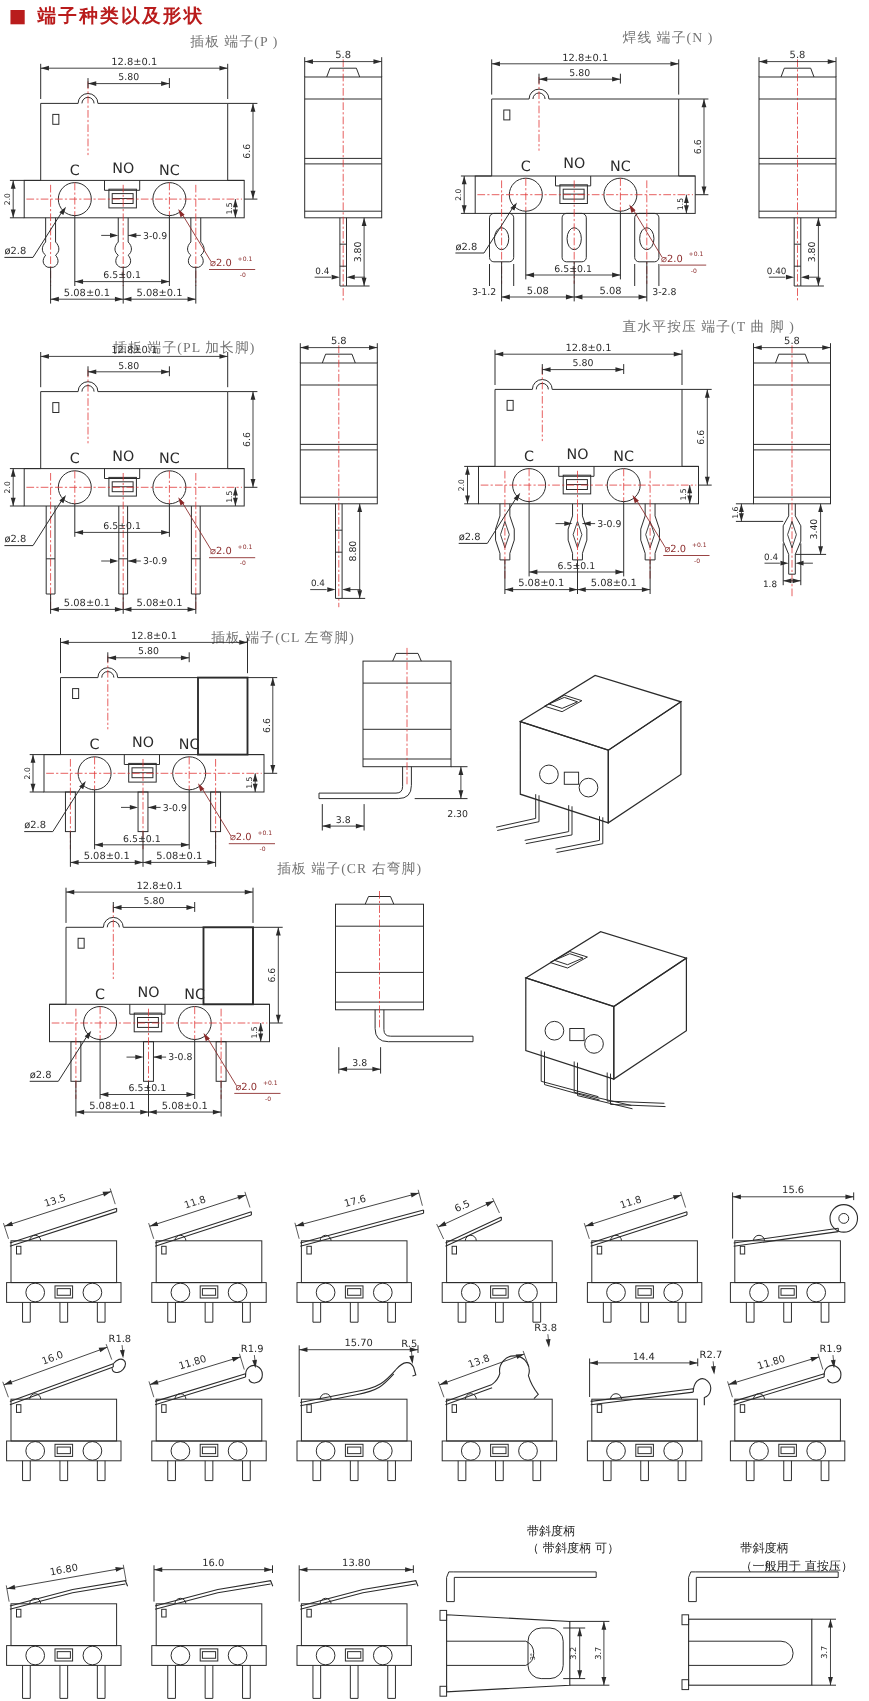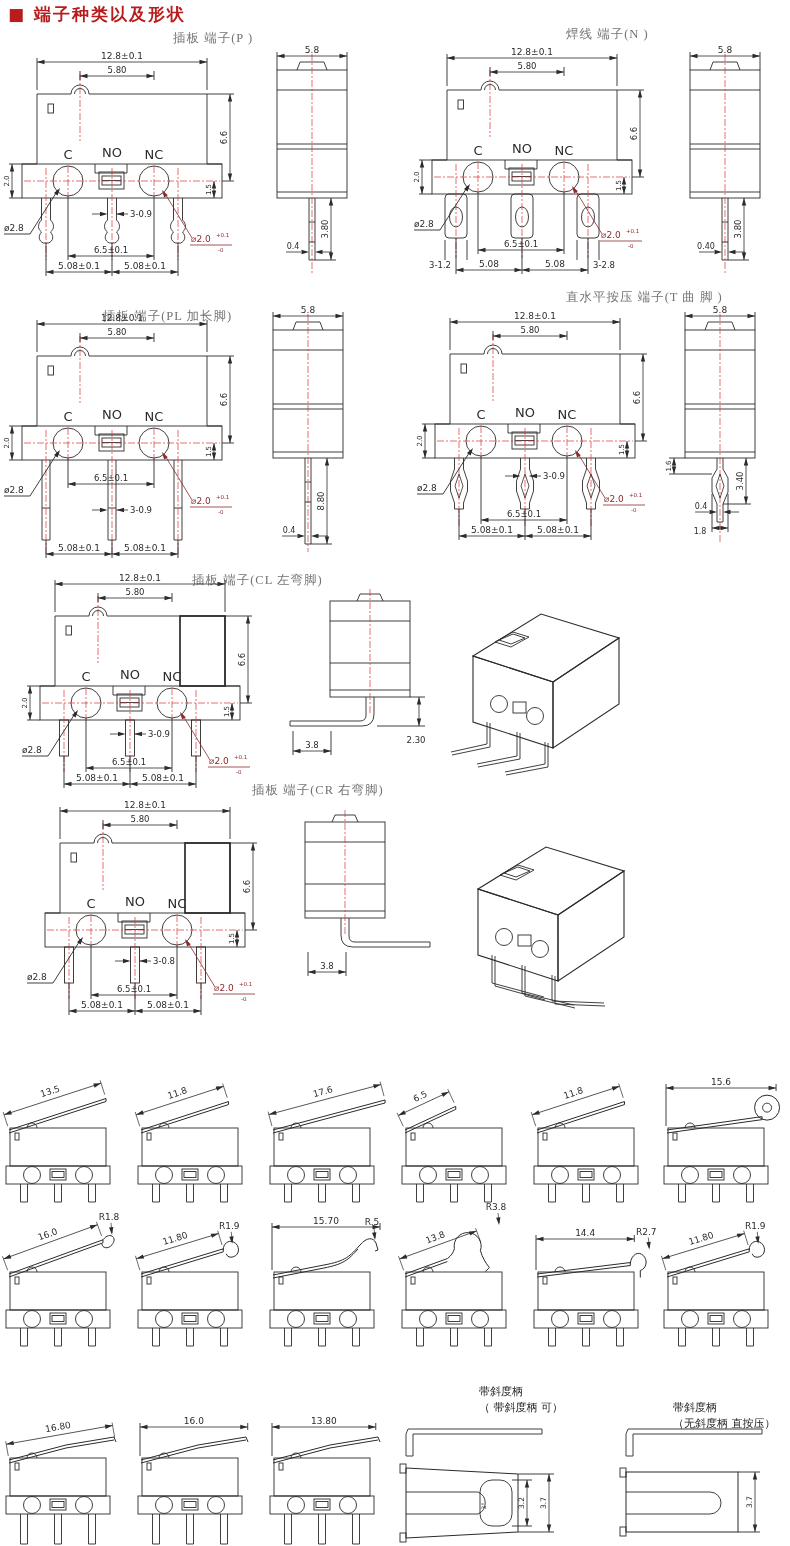--- a/index.html
+++ b/index.html
@@ -27,21 +27,21 @@
   <div class="plabel" style="left:192px;top:572px">插板 端子(CL 左弯脚)</div>
   <div class="plabel" style="left:252px;top:782px">插板 端子(CR 右弯脚)</div>
 
 
   <div class="padlabel" style="left:442px;top:1384px">
     <div>带斜度柄</div>
     <div>（ 带斜度柄 可）</div>
   </div>
   <div class="padlabel" style="left:636px;top:1400px">
     <div>带斜度柄</div>
-    <div>（无斜度柄 直按压）</div>
+    <div>（一般用于 直按压）</div>
   </div>
 <svg viewBox="0 0 240 240" width="240" height="240" style="left: 2px; top: 46px;">
       <line x1="35" y1="48" x2="35" y2="118" stroke="#2b2b2b" stroke-width="0.9"></line>
       <line x1="205" y1="48" x2="205" y2="118" stroke="#2b2b2b" stroke-width="0.9"></line>
       <line x1="35" y1="48" x2="69" y2="48" stroke="#2b2b2b" stroke-width="0.9"></line>
       <line x1="87" y1="48" x2="205" y2="48" stroke="#2b2b2b" stroke-width="0.9"></line>
       <line x1="35" y1="118" x2="20" y2="118" stroke="#2b2b2b" stroke-width="0.9"></line>
       <line x1="205" y1="118" x2="220" y2="118" stroke="#2b2b2b" stroke-width="0.9"></line>
       <path d="M69,48 a9,9 0 0 1 18,0" fill="none" stroke="#2b2b2b" stroke-width="0.9"></path>
       <path d="M72.5,48 a5.5,5.5 0 0 1 11,0" fill="none" stroke="#2b2b2b" stroke-width="0.9"></path>

